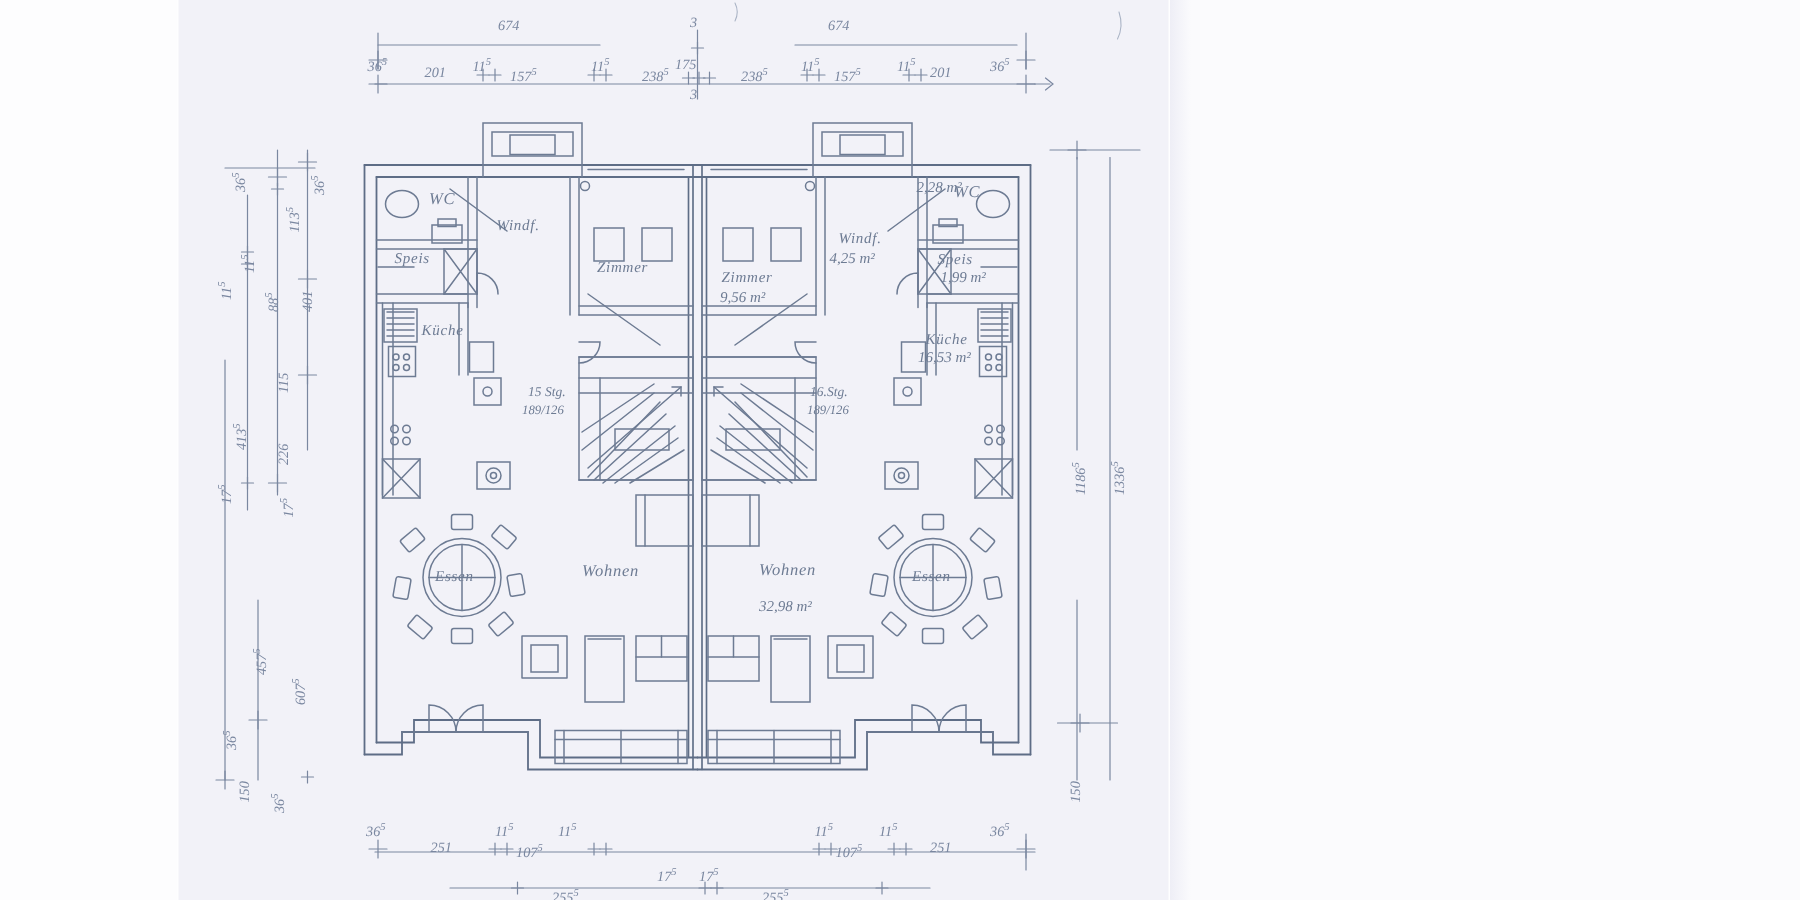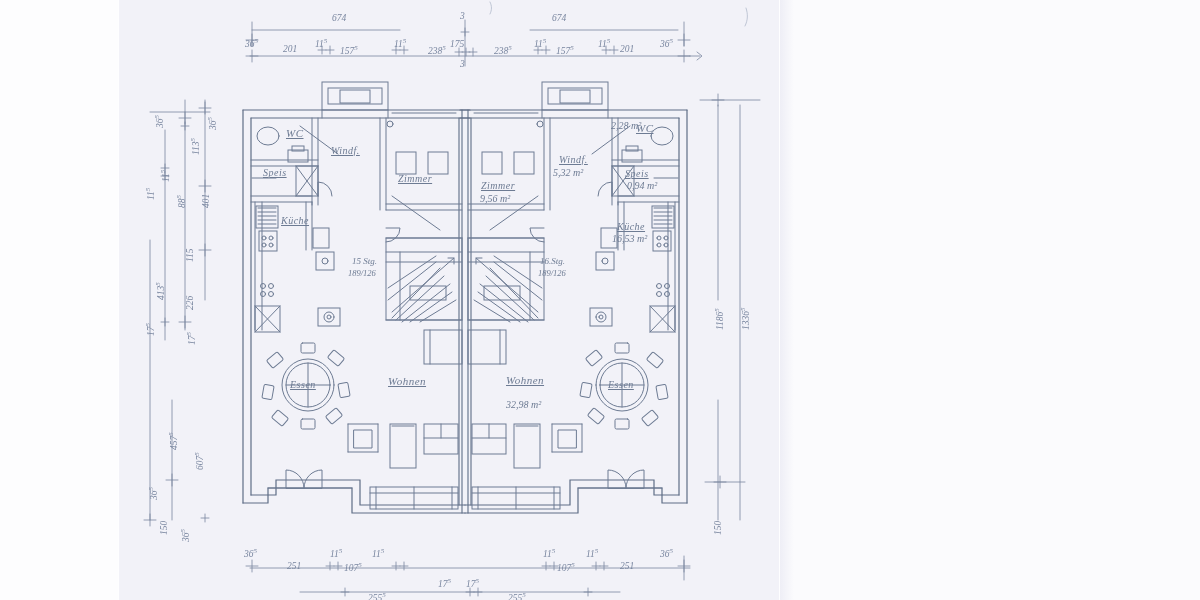--- a/index.html
+++ b/index.html
@@ -17,21 +17,21 @@
   .paper-shade{position:absolute;left:780px;top:0;width:14px;height:600px;
      background:linear-gradient(to right,#eeeef6,#fbfbfd);}
 
   
   #draw{position:absolute;left:0;top:0;width:1200px;height:600px;}
   #draw svg{display:block;}
 
   
   .lab{position:absolute;color:#6d7b93;font-family:"Liberation Serif",serif;
        font-style:italic;white-space:nowrap;line-height:1.05;}
-  .room{font-size:11px;letter-spacing:.5px;text-decoration:underline;}
+  .room{font-size:11px;letter-spacing:.5px;}
   .room.sm{font-size:10px;}
   .area{font-size:10px;}
   .dim{font-size:9.5px;color:#7a87a0;font-family:"Liberation Serif",serif;font-style:italic;}
   .dim sup{font-size:7px;}
   .rot{transform-origin:0 0;}
   .stg{font-size:9px;color:#6d7b93;font-family:"Liberation Serif",serif;font-style:italic;}
   .frac{font-size:8.5px;}
 </style>
 </head>
 <body>
@@ -585,23 +585,23 @@
   <div class="lab room sm" style="left:331px;top:146px">Windf.</div>
   <div class="lab room sm" style="left:263px;top:168px">Speis</div>
   <div class="lab room sm" style="left:281px;top:216px">Küche</div>
   <div class="lab room sm" style="left:398px;top:174px">Zimmer</div>
   <div class="lab room" style="left:388px;top:376px">Wohnen</div>
   <div class="lab room sm" style="left:290px;top:380px">Essen</div>
 
   <div class="lab room" style="left:636px;top:123px">WC</div>
   <div class="lab area" style="left:611px;top:121px">2,28 m²</div>
   <div class="lab room sm" style="left:559px;top:155px">Windf.</div>
-  <div class="lab area" style="left:553px;top:168px">5,32 m²</div>
+  <div class="lab area" style="left:553px;top:168px">4,25 m²</div>
   <div class="lab room sm" style="left:625px;top:169px">Speis</div>
-  <div class="lab area" style="left:627px;top:181px">0,94 m²</div>
+  <div class="lab area" style="left:627px;top:181px">1,99 m²</div>
   <div class="lab room sm" style="left:617px;top:222px">Küche</div>
   <div class="lab area" style="left:612px;top:234px">16,53 m²</div>
   <div class="lab room sm" style="left:481px;top:181px">Zimmer</div>
   <div class="lab area" style="left:480px;top:194px">9,56 m²</div>
   <div class="lab room" style="left:506px;top:375px">Wohnen</div>
   <div class="lab area" style="left:506px;top:400px">32,98 m²</div>
   <div class="lab room sm" style="left:608px;top:380px">Essen</div>
 
   <div class="lab stg" style="left:352px;top:257px">15 Stg.</div>
   <div class="lab stg frac" style="left:348px;top:269px">189/126</div>

